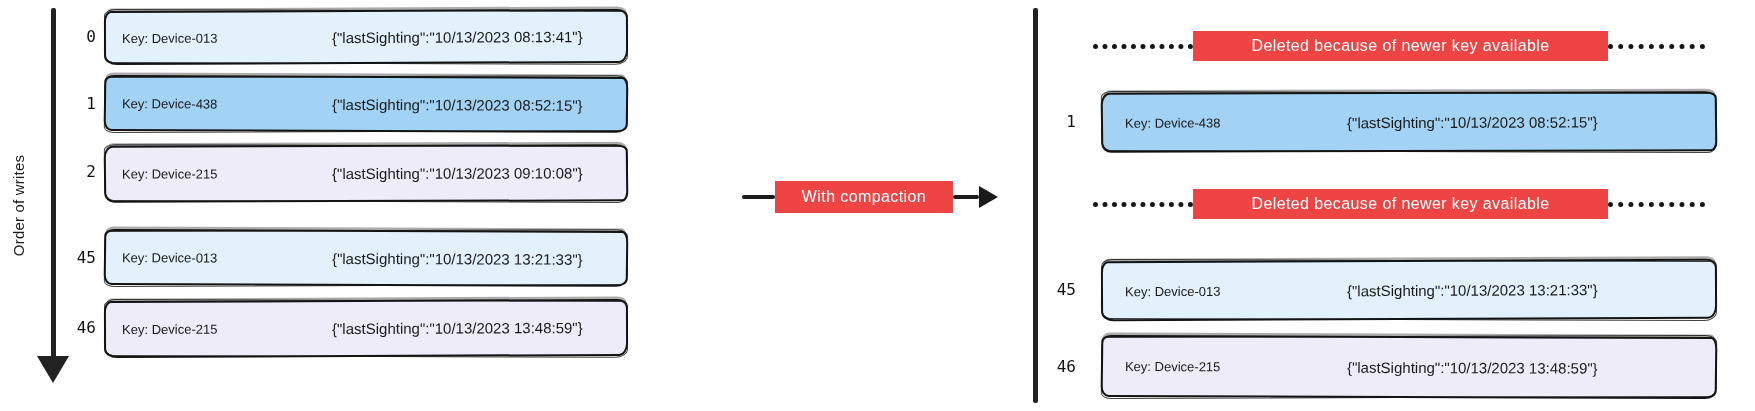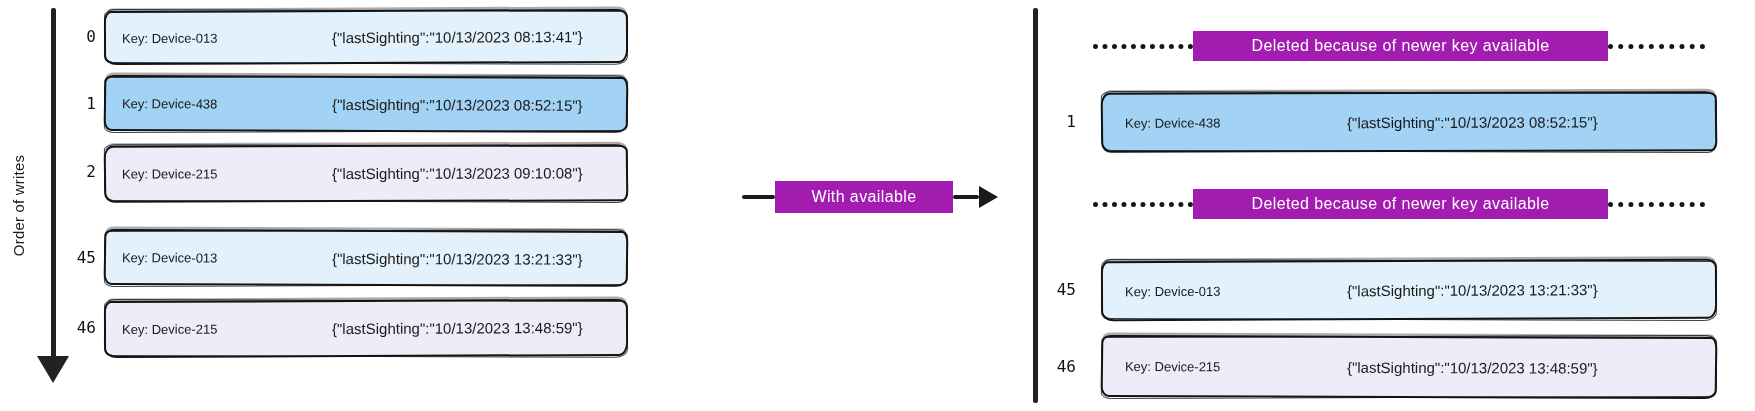--- a/index.html
+++ b/index.html
@@ -29,21 +29,21 @@
   .sk-a::before{border-radius:11px 7px 13px 9px / 7px 13px 9px 11px;transform:rotate(0.45deg);}
   .sk-b{border-radius:10px 6px 12px 8px / 6px 12px 8px 10px;transform:rotate(0.2deg) skewX(-0.5deg);}
   .sk-b::before{border-radius:6px 12px 8px 10px / 12px 8px 10px 6px;transform:rotate(-0.4deg);}
   .sk-c{border-radius:9px 12px 6px 10px / 12px 6px 10px 9px;transform:rotate(-0.15deg) skewX(0.5deg);}
   .sk-c::before{border-radius:12px 6px 10px 9px / 6px 10px 9px 12px;transform:rotate(0.35deg);}
   .rec-key{flex:0 0 auto;font-size:13px;color:#1a1a1a;}
   .rec-val{font-size:15px;color:#1a1a1a;white-space:nowrap;}
   .rec-left .rec-key{margin-left:16px;width:210px;}
   .rec-right .rec-key{margin-left:22px;width:222px;}
   
-  .black-label{background:#a21caf;color:#ffffff;font-size:16px;letter-spacing:.4px;
+  .black-label{background:#ef4444;color:#ffffff;font-size:16px;letter-spacing:.4px;
     display:flex;align-items:center;justify-content:center;white-space:nowrap;}
   
   .deleted-row{position:absolute;display:flex;align-items:center;height:32px;}
   .dots{height:0;border-top:5px dotted #161616;}
   .dots-left{width:100px;}
   .dots-right{flex:1;}
   .deleted-label{width:415px;height:30px;}
   
   .compaction-wrap{position:absolute;left:742px;top:181px;width:258px;height:32px;
     display:flex;align-items:center;}
@@ -90,21 +90,21 @@
   </div>
 
   <span class="idx" style="left:56px;top:317px;">46</span>
   <div class="record rec-left sk-a" style="left: 104px; top: 300px; width: 524px; height: 57px; background: rgb(238, 236, 248);">
     <span class="rec-key">Key: Device-215</span>
     <span class="rec-val">{"lastSighting":"10/13/2023 13:48:59"}</span>
   </div>
 
   <div class="compaction-wrap">
     <div class="hline hline-left"></div>
-    <div class="black-label compaction-label">With available</div>
+    <div class="black-label compaction-label">With compaction</div>
     <div class="hline hline-right"></div>
     <div class="arrowhead-right"></div>
   </div>
 
   <div class="vline right-line"></div>
 
   <div class="deleted-row" style="left:1093px;top:30px;width:612px;">
     <div class="dots dots-left"></div>
     <div class="black-label deleted-label">Deleted because of newer key available</div>
     <div class="dots dots-right"></div>

